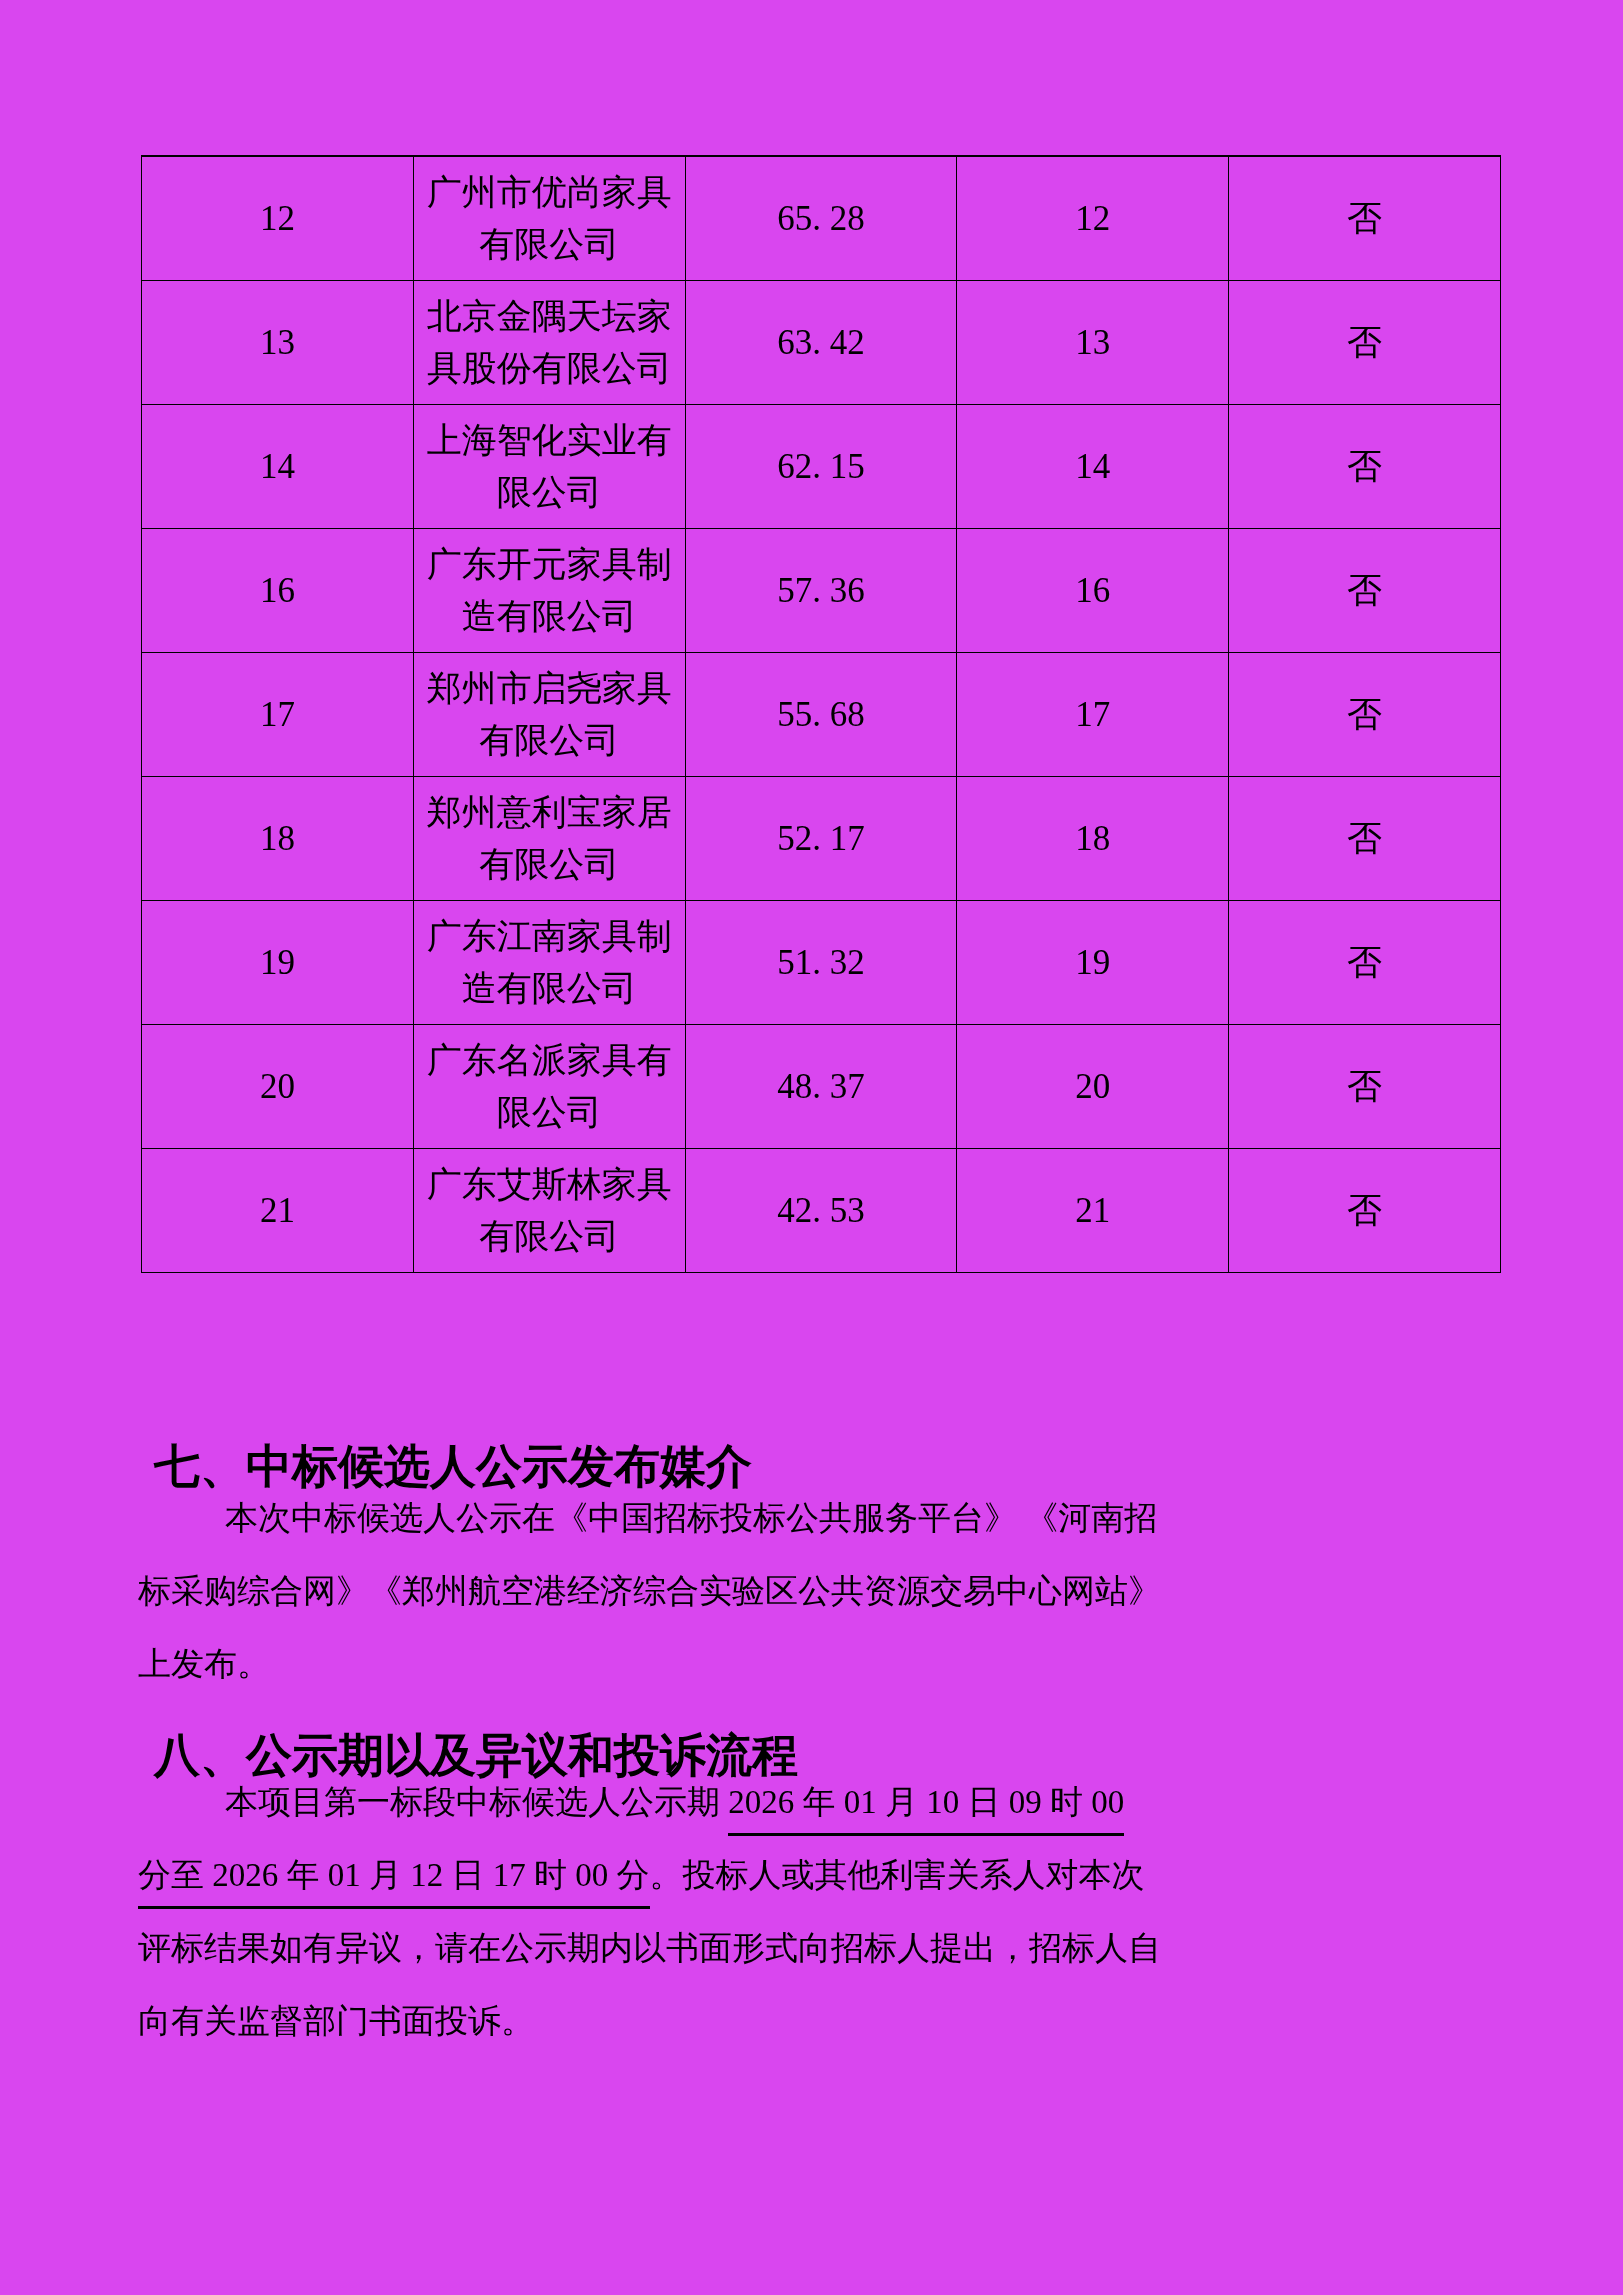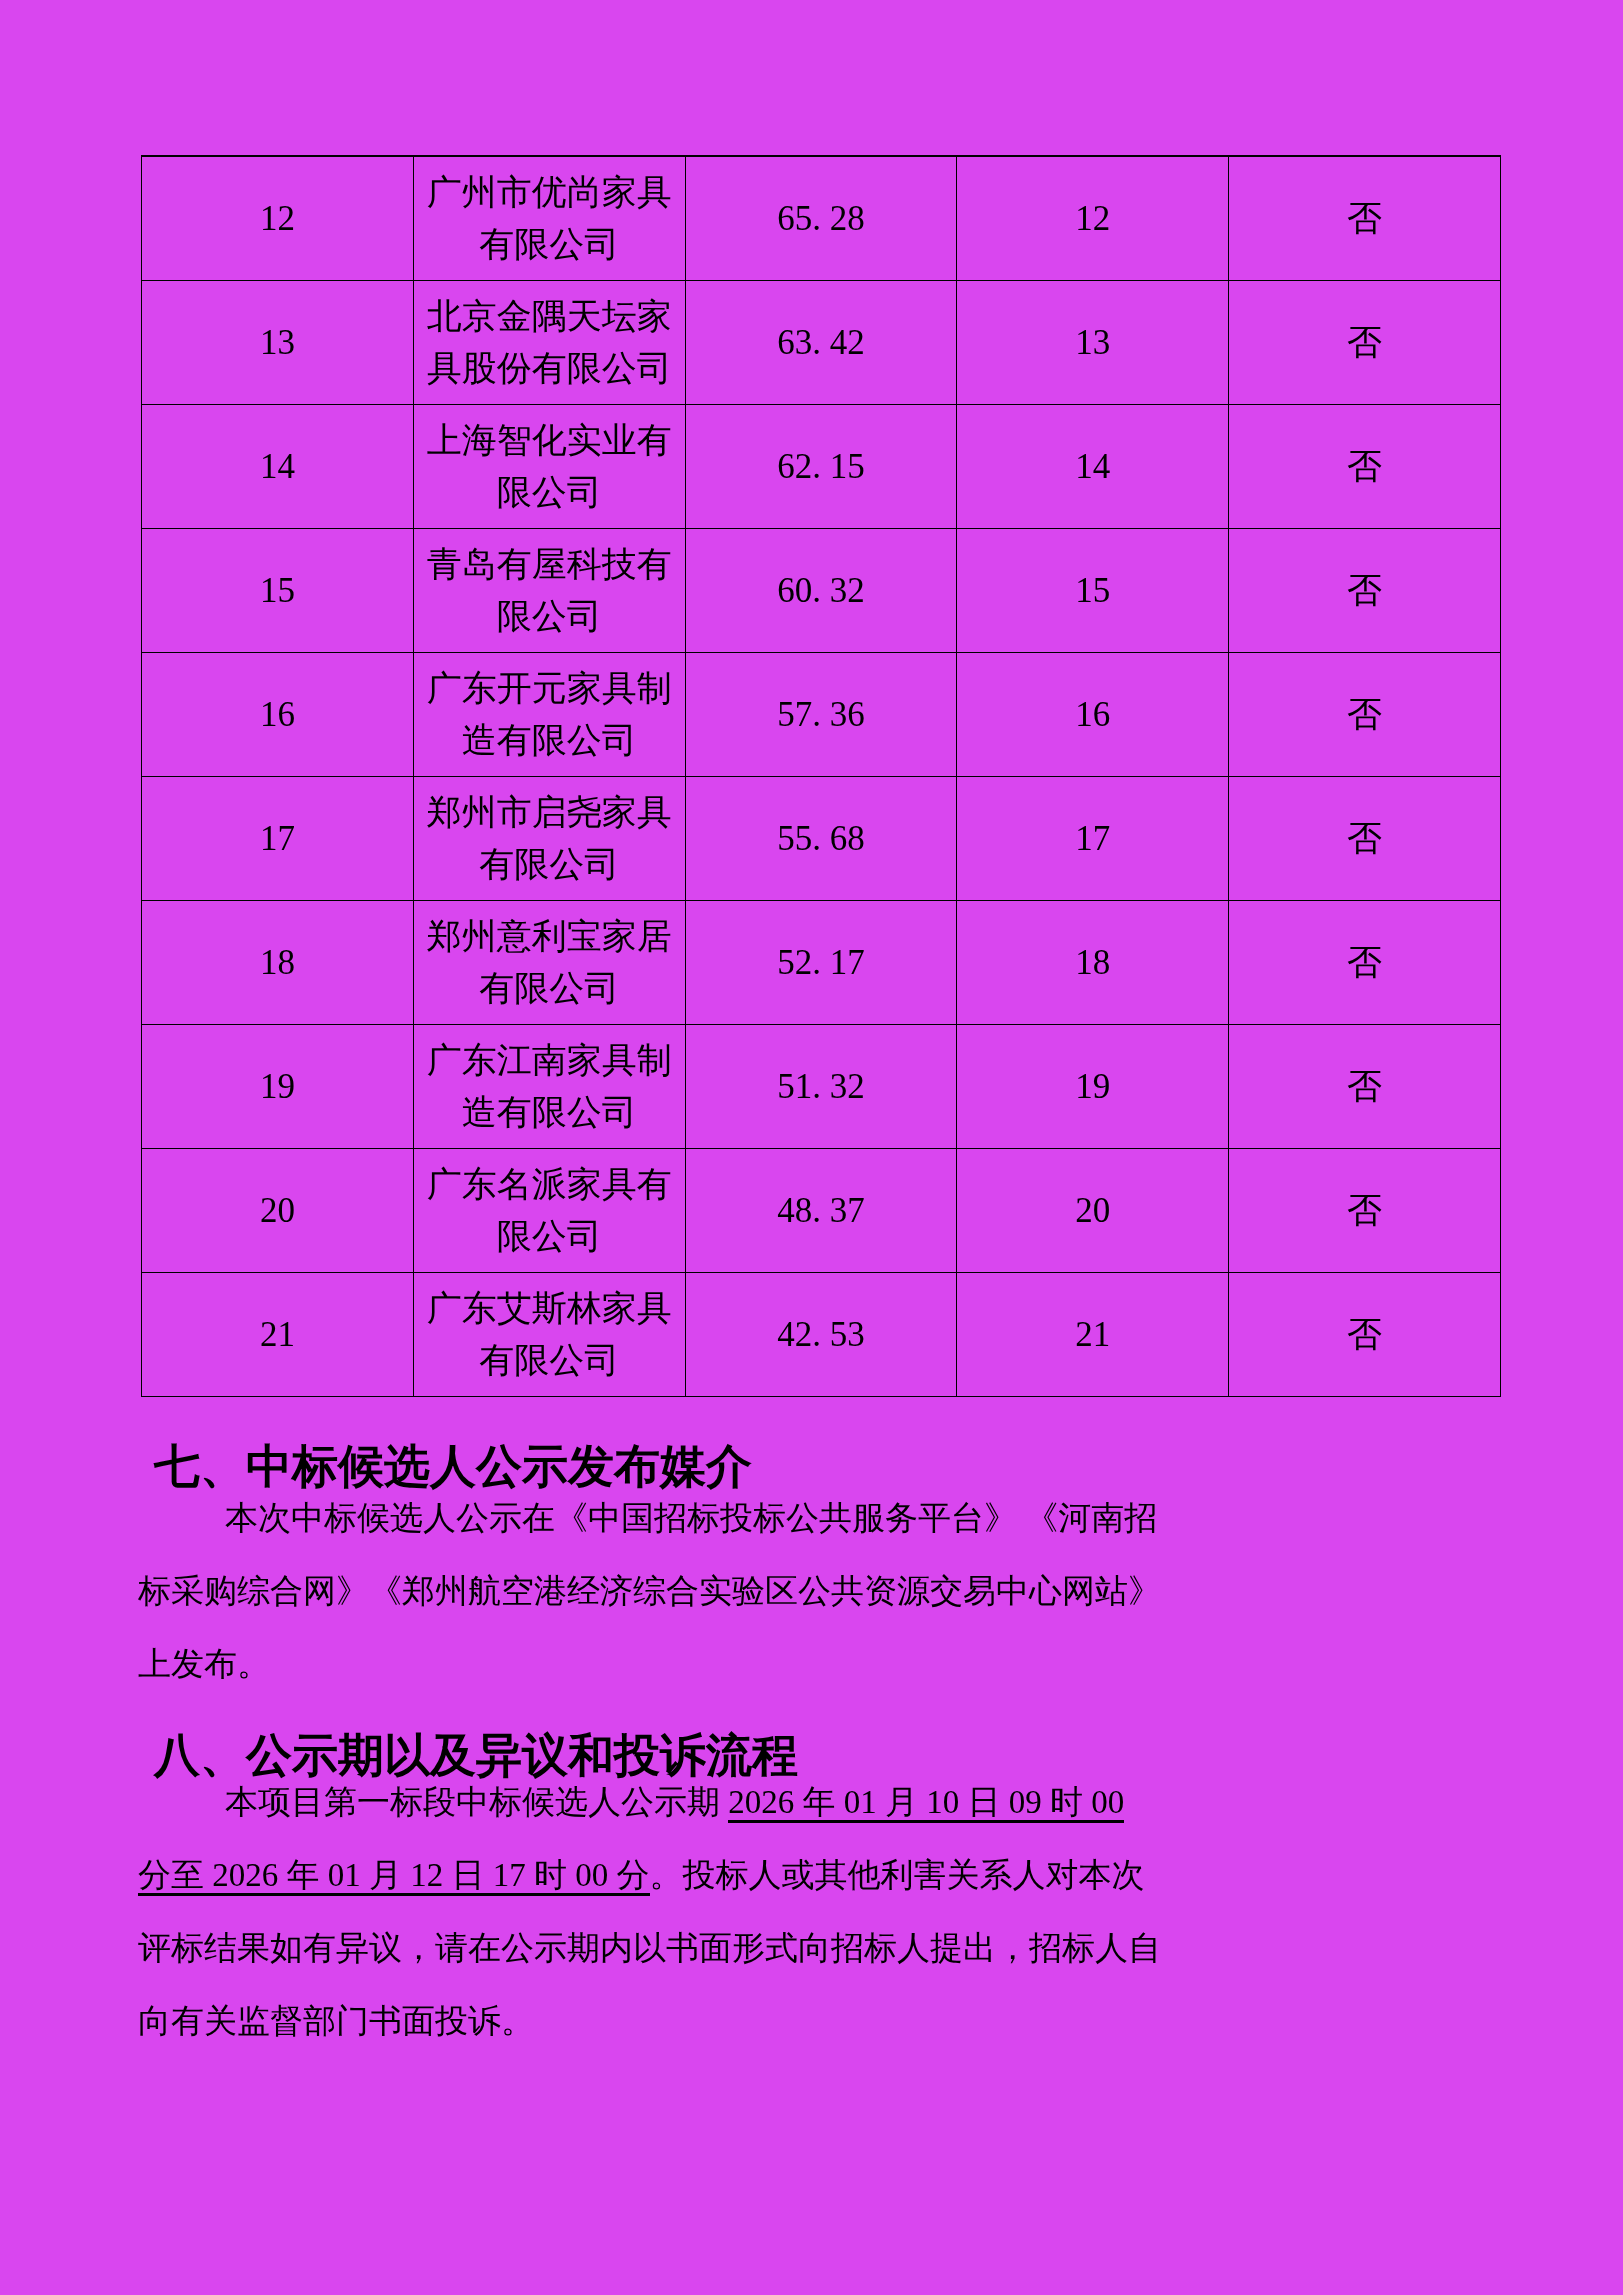--- a/index.html
+++ b/index.html
@@ -46,21 +46,21 @@
   .para {
     position: absolute;
     left: 138px;
     width: 1358px;
     font-size: 33px;
   }
   #p7 { top: 1482px; }
   #p8 { top: 1766px; }
   .line { line-height: 73px; white-space: nowrap; }
   .line.indent { text-indent: 87px; }
-  .u { border-bottom: 3.3px solid #000; padding-bottom: 0; }
+  .u { border-bottom: 3.3px solid #000; padding-bottom: 13px; }
 </style>
 </head>
 <body>
 
 <div class="page">
 
   <table class="tbl">
     <tbody id="table-body">
         <tr>
           <td>12</td>
@@ -74,27 +74,20 @@
           <td>北京金隅天坛家具股份有限公司</td>
           <td>63. 42</td>
           <td>13</td>
           <td>否</td>
         </tr>
         <tr>
           <td>14</td>
           <td>上海智化实业有限公司</td>
           <td>62. 15</td>
           <td>14</td>
-          <td>否</td>
-        </tr>
-        <tr>
-          <td>15</td>
-          <td>青岛有屋科技有限公司</td>
-          <td>60. 32</td>
-          <td>15</td>
           <td>否</td>
         </tr>
         <tr>
           <td>16</td>
           <td>广东开元家具制造有限公司</td>
           <td>57. 36</td>
           <td>16</td>
           <td>否</td>
         </tr>
         <tr>

